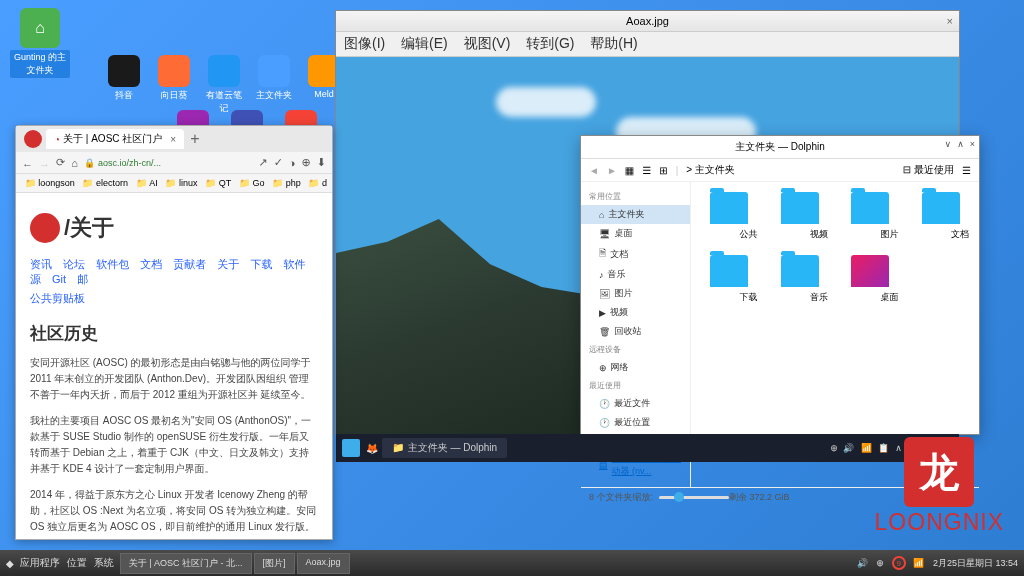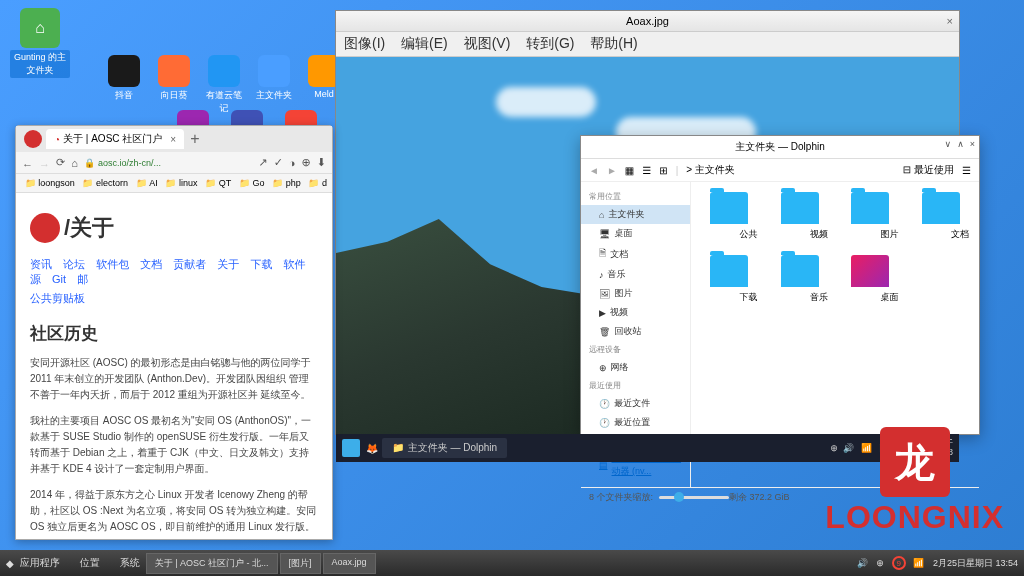--- a/index.html
+++ b/index.html
@@ -74,25 +74,25 @@
 
 .kde-bar{position:absolute;bottom:0;left:336px;width:623px;height:28px;background:#1a1f2e;display:flex;align-items:center;padding:0 6px;font-size:10px;color:#ccc}
 .kde-bar .kico{width:18px;height:18px;margin-right:6px;background:#3daee9;border-radius:2px}
 .kde-bar .task{background:#2a3142;padding:3px 10px;border-radius:2px;margin-left:4px}
 .kde-bar .tray{margin-left:auto;display:flex;align-items:center;gap:6px;font-size:9px}
 .kde-bar .clock{text-align:right;line-height:1.1}
 
 
 .loongnix{position:absolute;bottom:40px;right:20px;text-align:center}
 .loongnix .dragon{width:70px;height:70px;background:#d32f2f;border-radius:6px;margin:0 auto;color:#fff;font-size:40px;display:flex;align-items:center;justify-content:center;font-weight:bold}
-.loongnix .txt{color:#d32f2f;font-size:32px;font-weight:bold;letter-spacing:1px;margin-top:2px}
+.loongnix .txt{color:#d32f2f;font-size:23px;font-weight:normal;letter-spacing:1px;margin-top:2px}
 
 
 .taskbar{position:absolute;bottom:0;left:0;width:100%;height:26px;background:linear-gradient(#4a4a4a,#2a2a2a);display:flex;align-items:center;padding:0 6px;font-size:10px;color:#ddd}
-.taskbar .menu{display:flex;gap:20px}
+.taskbar .menu{display:flex;gap:7px}
 .taskbar .tasks{display:flex;gap:2px;margin-left:6px}
 .taskbar .tasks .t{background:#555;padding:3px 8px;border:1px solid #666;font-size:9px}
 .taskbar .right{margin-left:auto;display:flex;align-items:center;gap:8px;font-size:9px}
 .taskbar .circ{width:14px;height:14px;border:2px solid #f44336;border-radius:50%;color:#f44336;font-size:8px;display:flex;align-items:center;justify-content:center}
 </style>
 </head>
 <body>
 
 <div class="desktop">
   <div class="desktop-icon">

